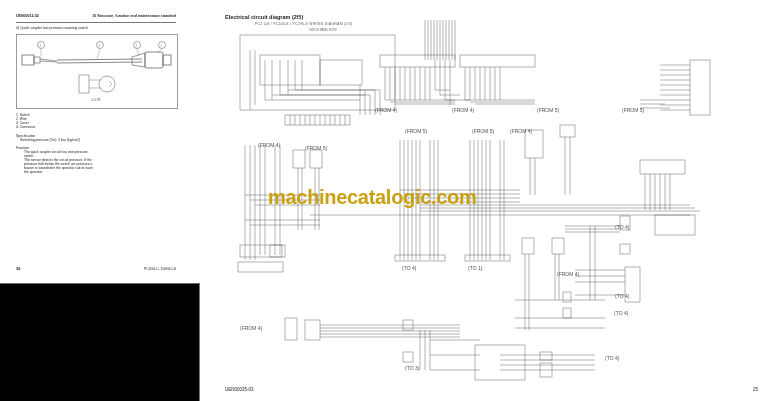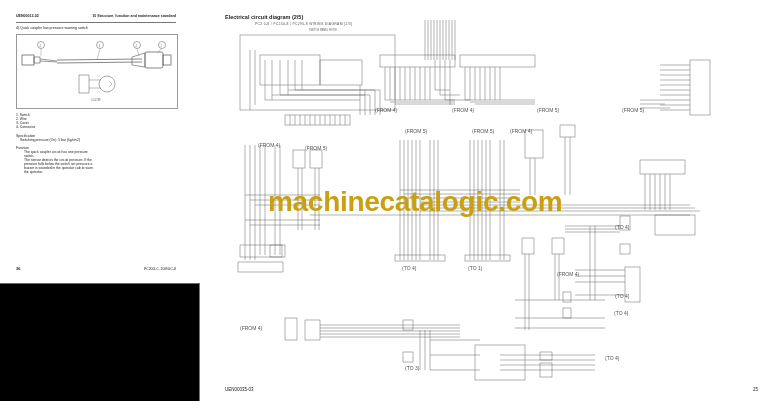--- a/index.html
+++ b/index.html
@@ -15,21 +15,21 @@
   .lp-spec{position:absolute;left:16px;top:134px;font-size:3.4px;line-height:4px;width:80px;}
   .lp-foot{position:absolute;left:16px;top:266px;right:24px;font-size:4px;}
   .lp-foot .n{position:absolute;left:0;font-weight:bold;}
   .lp-foot .m{position:absolute;right:0;font-size:3.4px;top:1px;}
   .page-right{position:absolute;left:220px;top:0;width:548px;height:401px;background:#fff;}
   .rp-title{position:absolute;left:5px;top:14px;font-size:5.5px;font-weight:bold;}
   .rp-sub{position:absolute;left:35px;top:22px;font-size:3.4px;color:#555;letter-spacing:0.3px;}
   .rp-foot-l{position:absolute;left:5px;top:387px;font-size:4.5px;}
   .rp-foot-r{position:absolute;right:10px;top:387px;font-size:4.5px;}
   .diagram{position:absolute;left:0;top:0;}
-  .watermark{position:absolute;left:48px;top:186px;font-size:28px;font-weight:bold;color:#c9a012;letter-spacing:-0.3px;white-space:nowrap;}
+  .watermark{position:absolute;left:48px;top:186px;font-size:20px;font-weight:bold;color:#c9a012;letter-spacing:-0.3px;white-space:nowrap;}
   .lbl{font-family:"Liberation Sans",sans-serif;font-size:5px;fill:#555;}
   .tiny{font-family:"Liberation Sans",sans-serif;font-size:2.6px;fill:#666;}
 </style>
 </head>
 <body>
 
 <div class="page-left">
   <div class="lh-head">
     <span class="l">UEN00012-02</span>
     <span class="r">10 Structure, function and maintenance standard</span>

